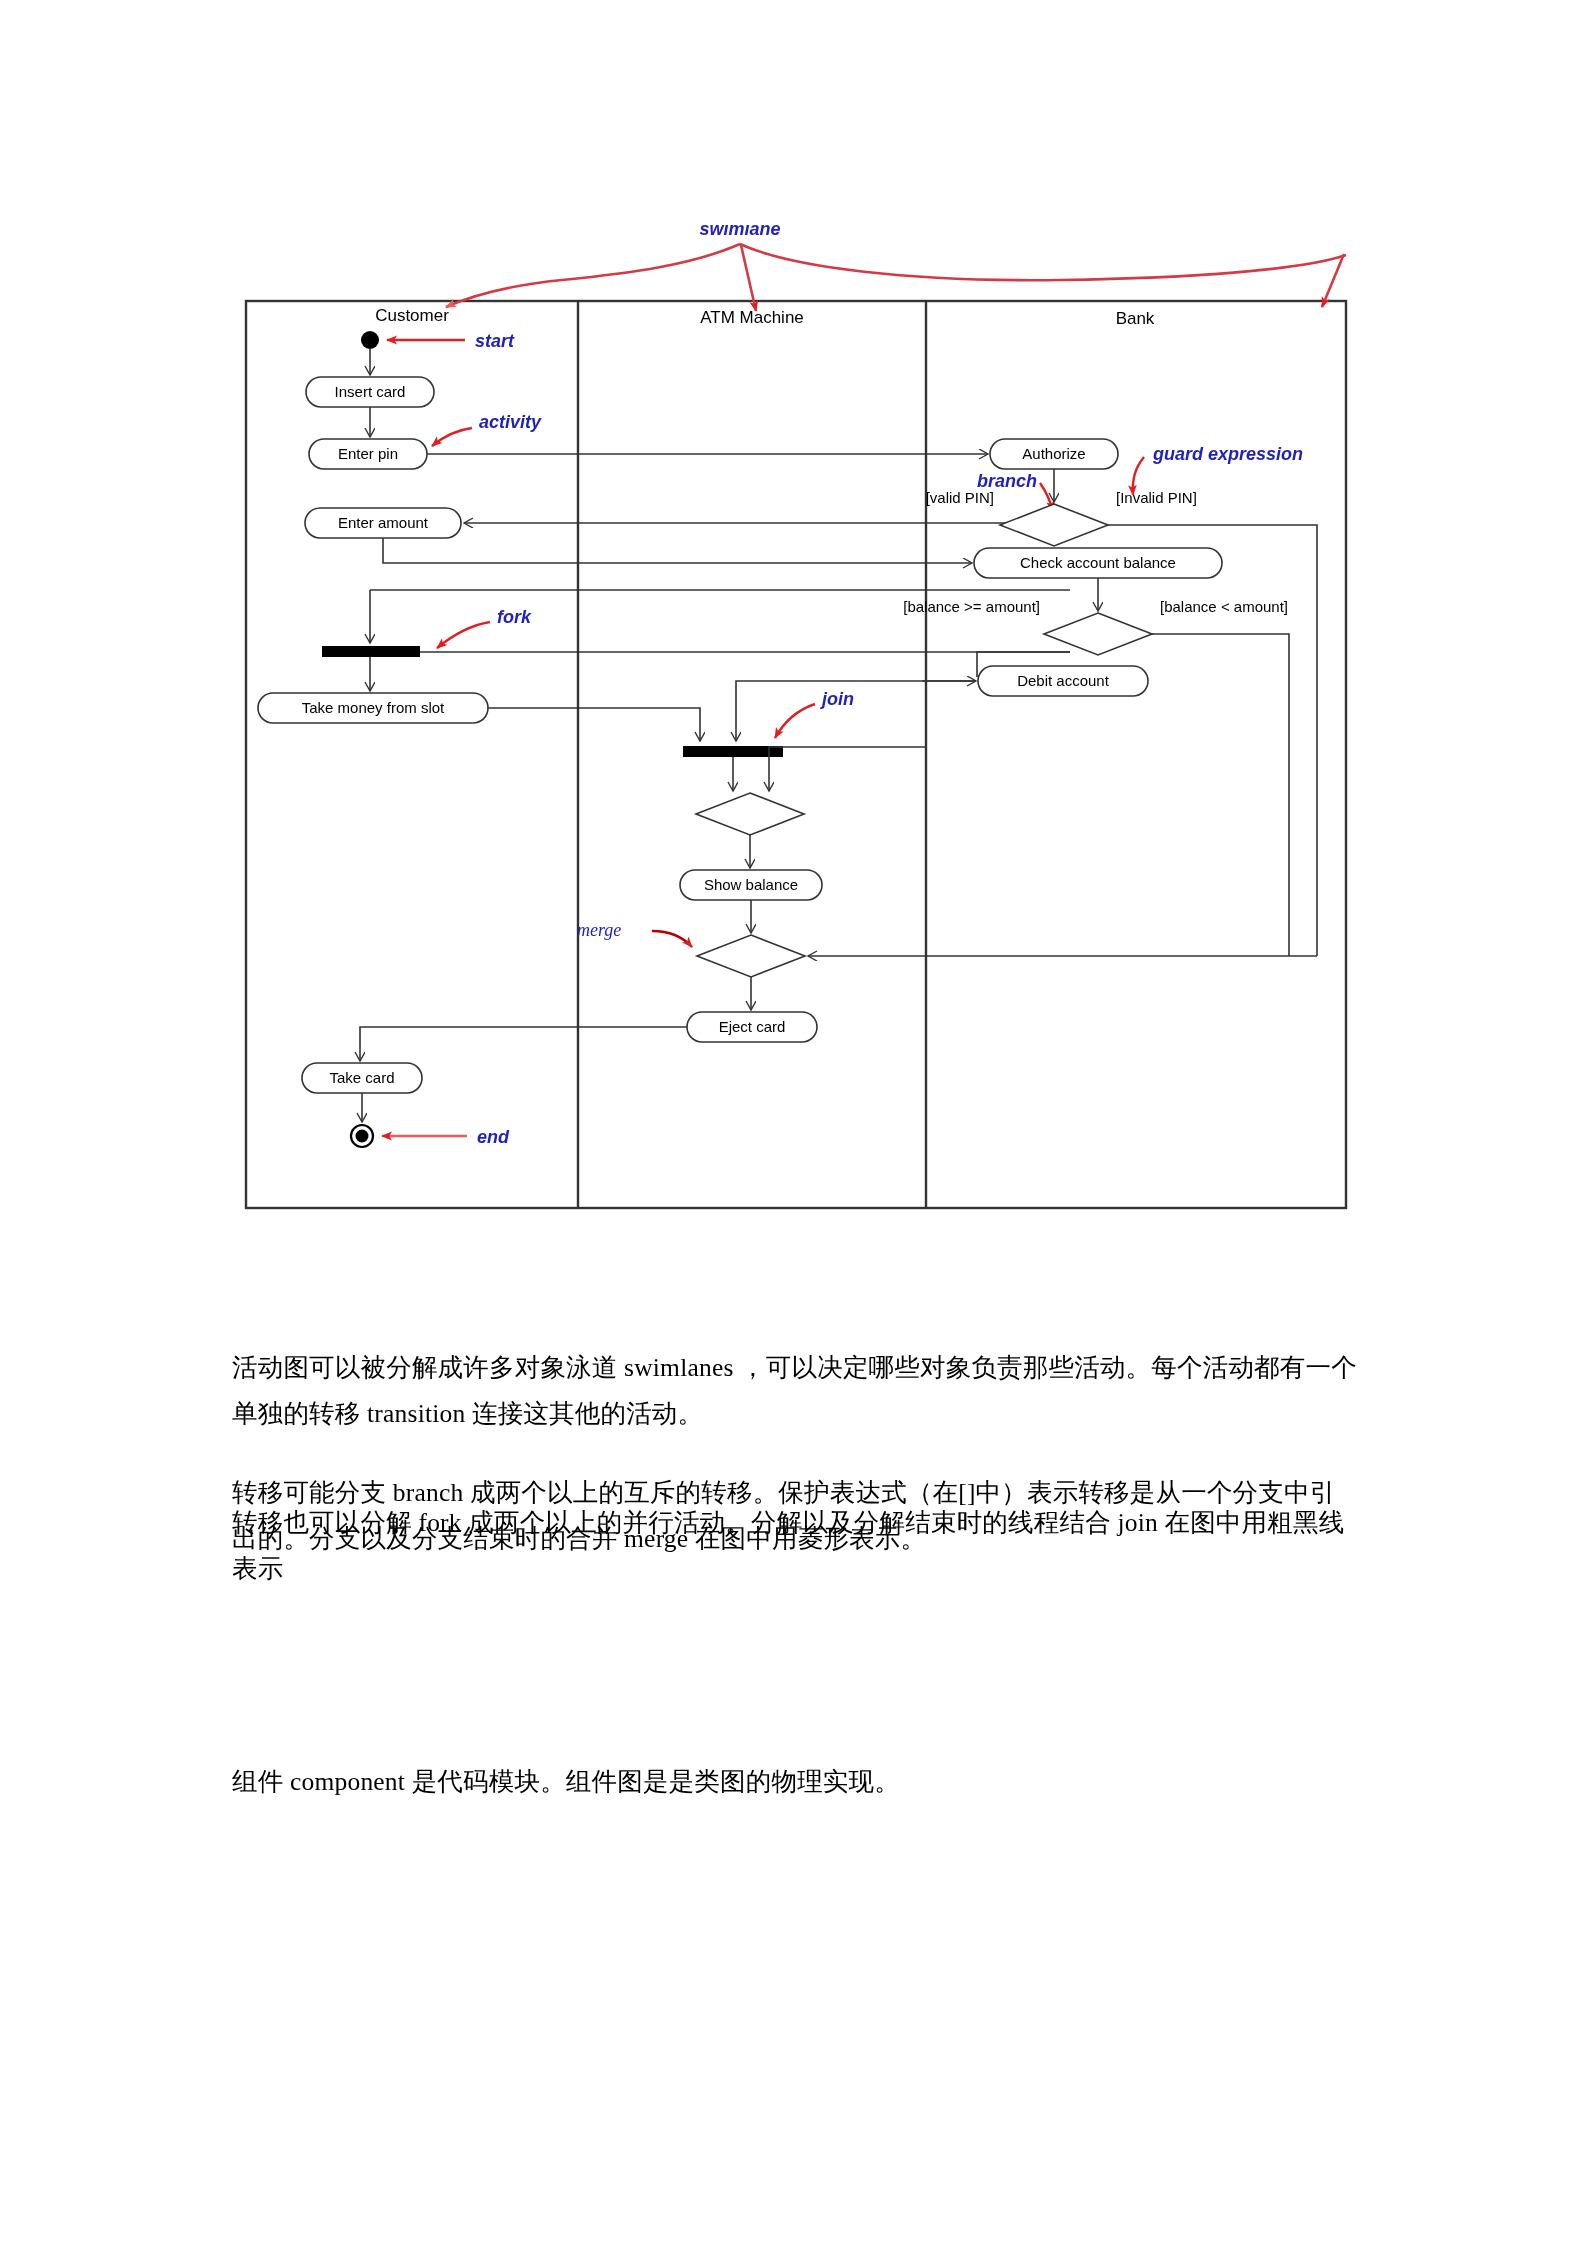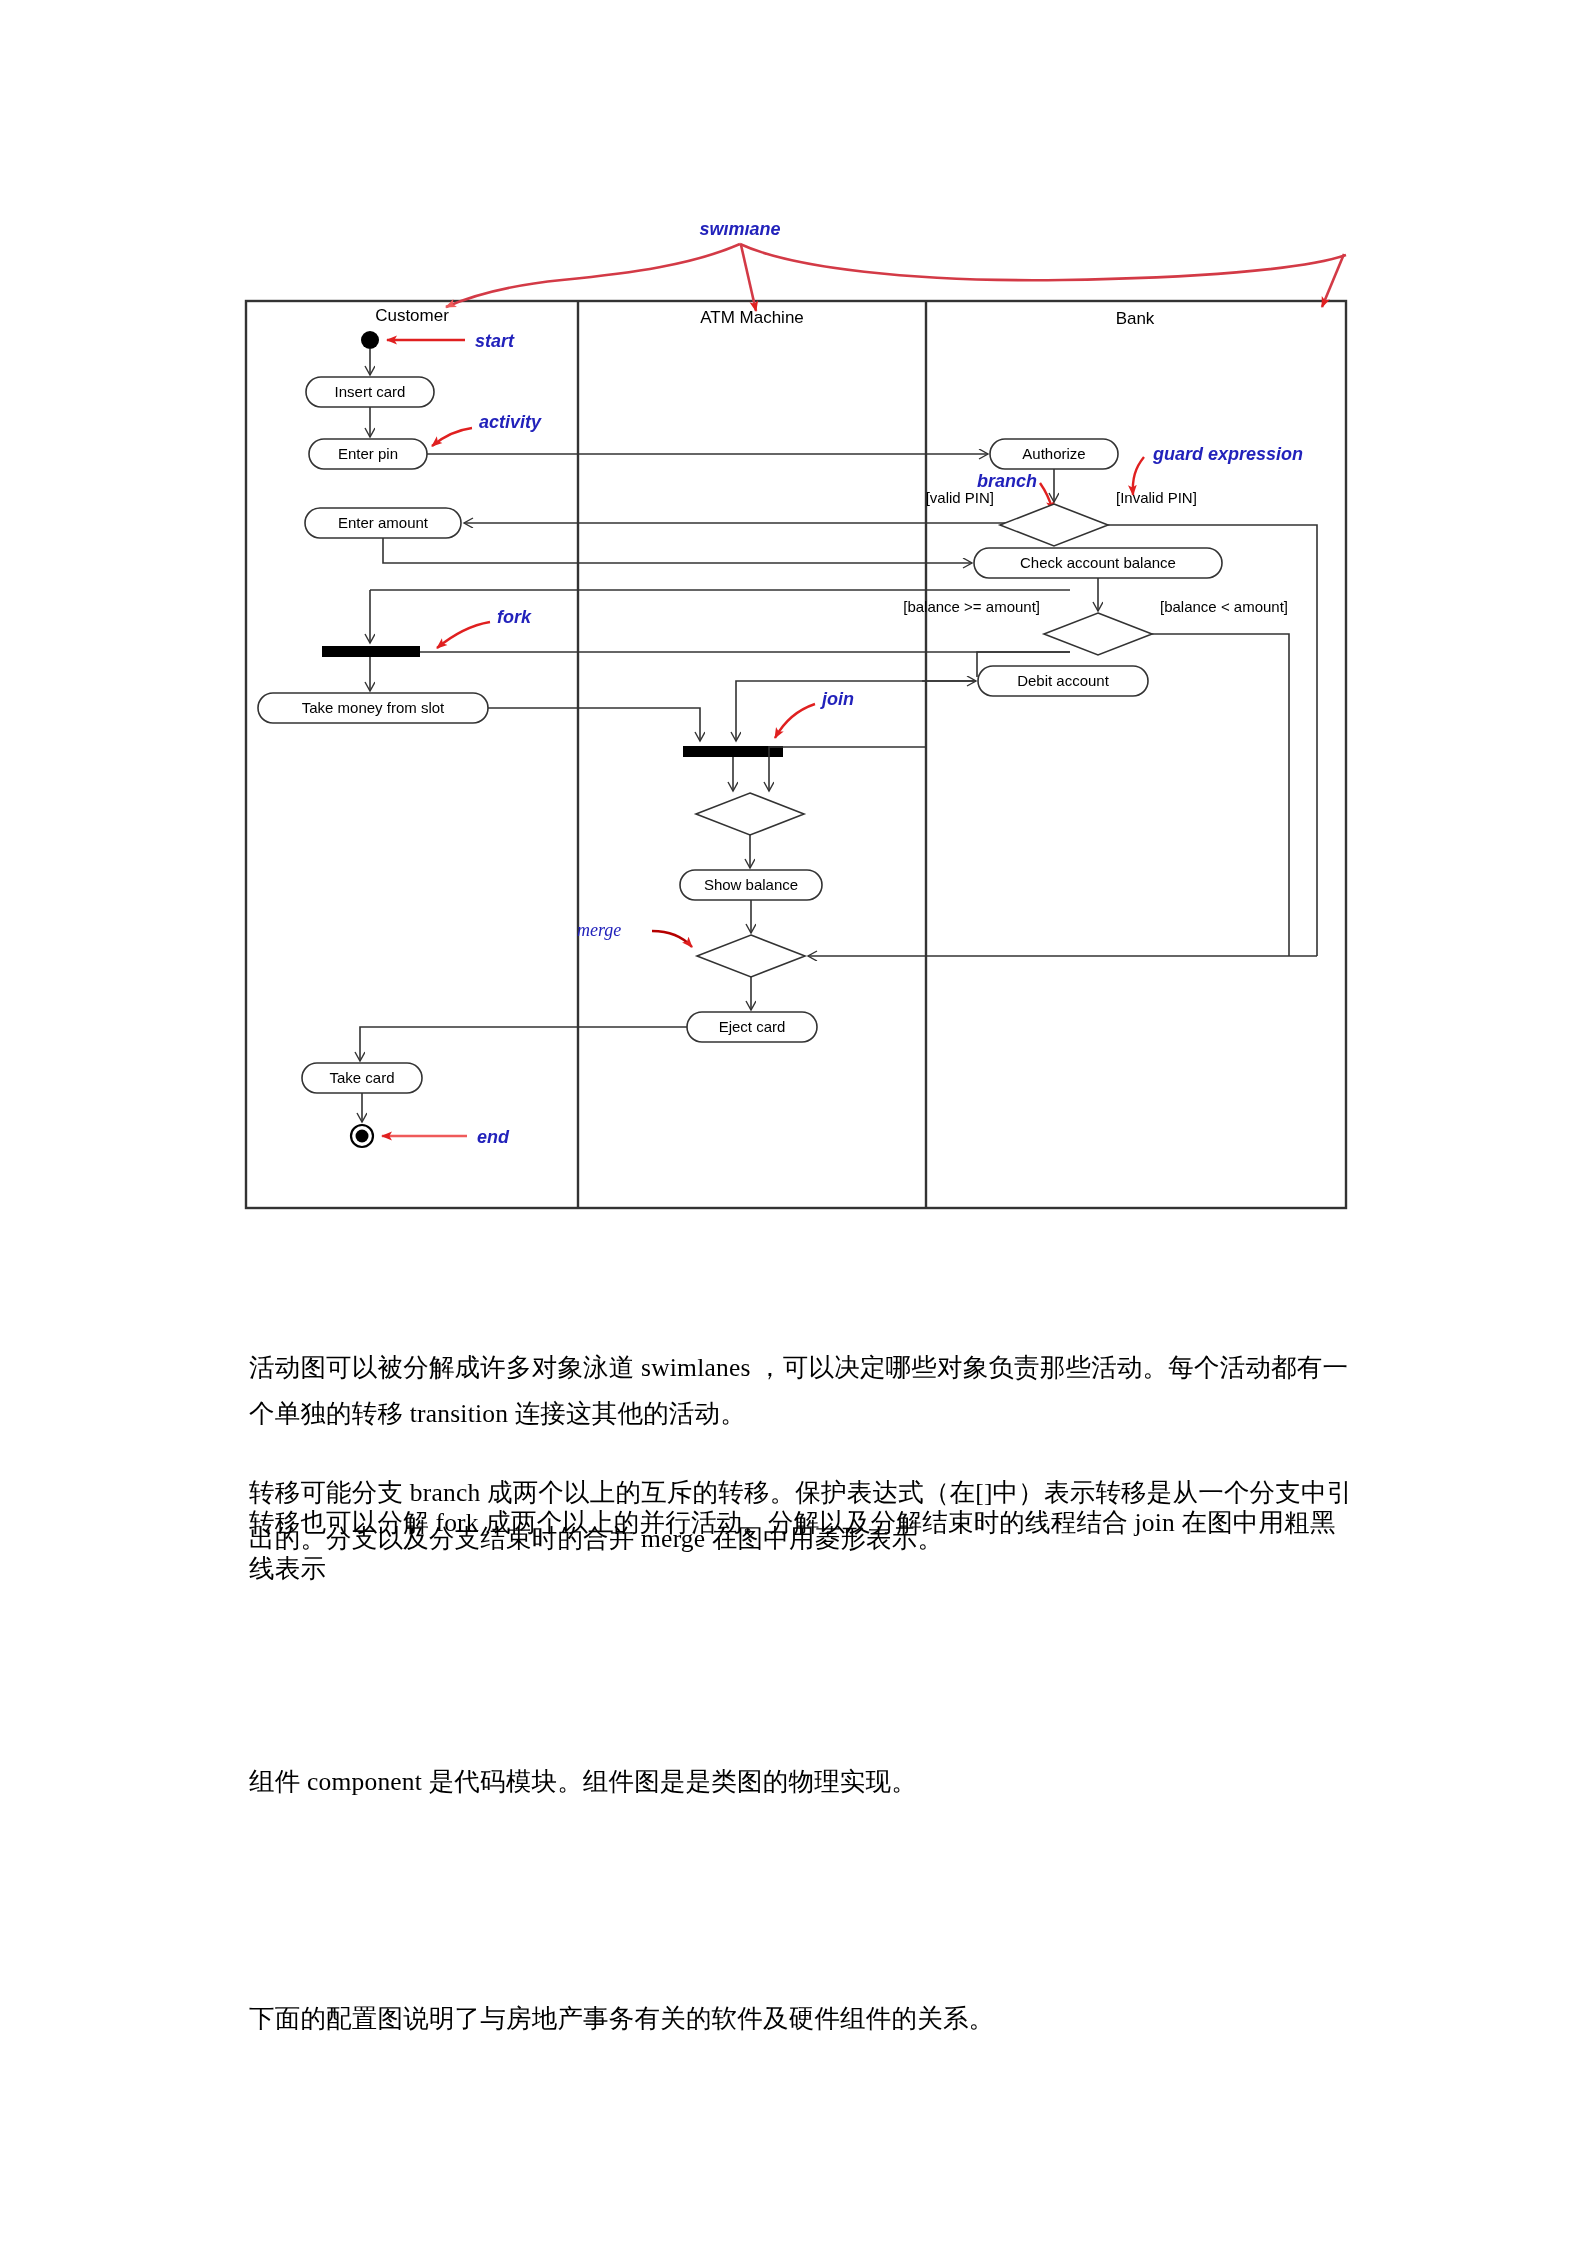--- a/index.html
+++ b/index.html
@@ -40,21 +40,21 @@
   .body-text {
     position: absolute;
     left: 232px;
     width: 1128px;
     font-family: "Liberation Serif", serif;
     font-size: 25.5px;
     line-height: 46px;
     color: #000000;
     letter-spacing: 0.2px;
   }
-  .para { margin: 0 0 32px 17px; }
+  .para { margin: 0 0 32px 0; }
 </style>
 </head>
 <body>
 
 <div class="page">
 
   <div class="figure">
     <svg width="1130" height="1090" viewBox="0 0 1130 1090" xmlns="http://www.w3.org/2000/svg">
       <defs>
         <marker id="openArrow" markerWidth="14" markerHeight="14" refX="11" refY="5" orient="auto" markerUnits="userSpaceOnUse">
@@ -373,17 +373,14 @@
   <div class="body-text" style="top:1500px;">
     <p class="para">转移也可以分解 fork 成两个以上的并行活动。分解以及分解结束时的线程结合 join 在图中用粗黑线表示</p>
   </div>
 
 
   <div class="body-text" style="top:1759px;">
     <p class="para">组件 component 是代码模块。组件图是是类图的物理实现。</p>
   </div>
 
 
-  <div class="body-text" style="top:1996px;">
-    <p class="para">下面的配置图说明了与房地产事务有关的软件及硬件组件的关系。</p>
-  </div>
 
 </div>
 
 </body></html>

